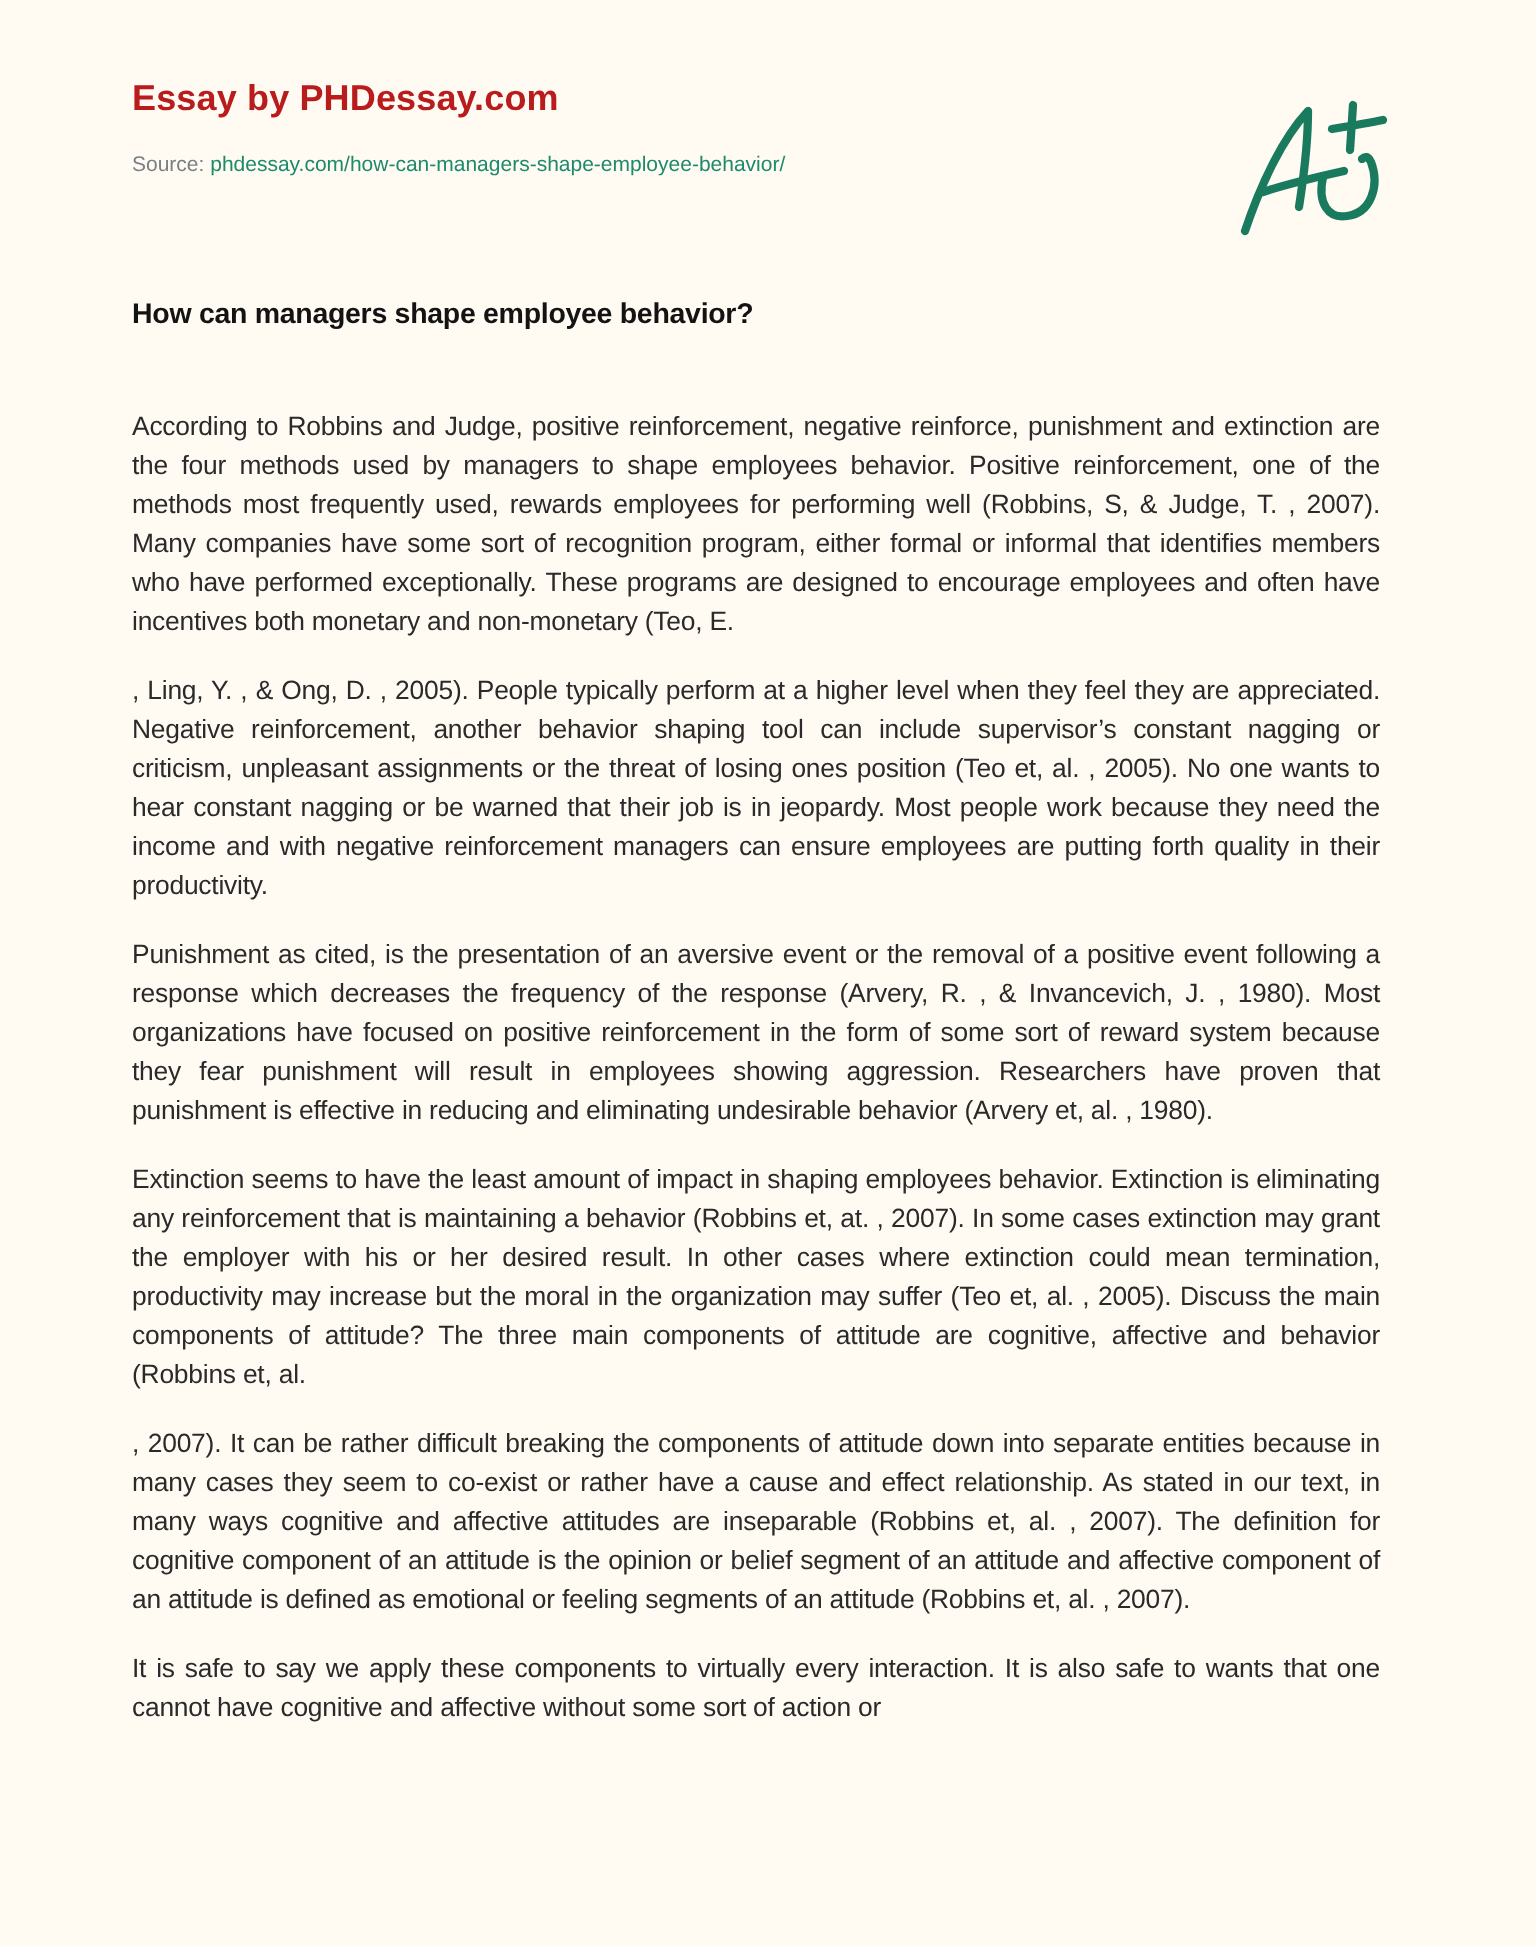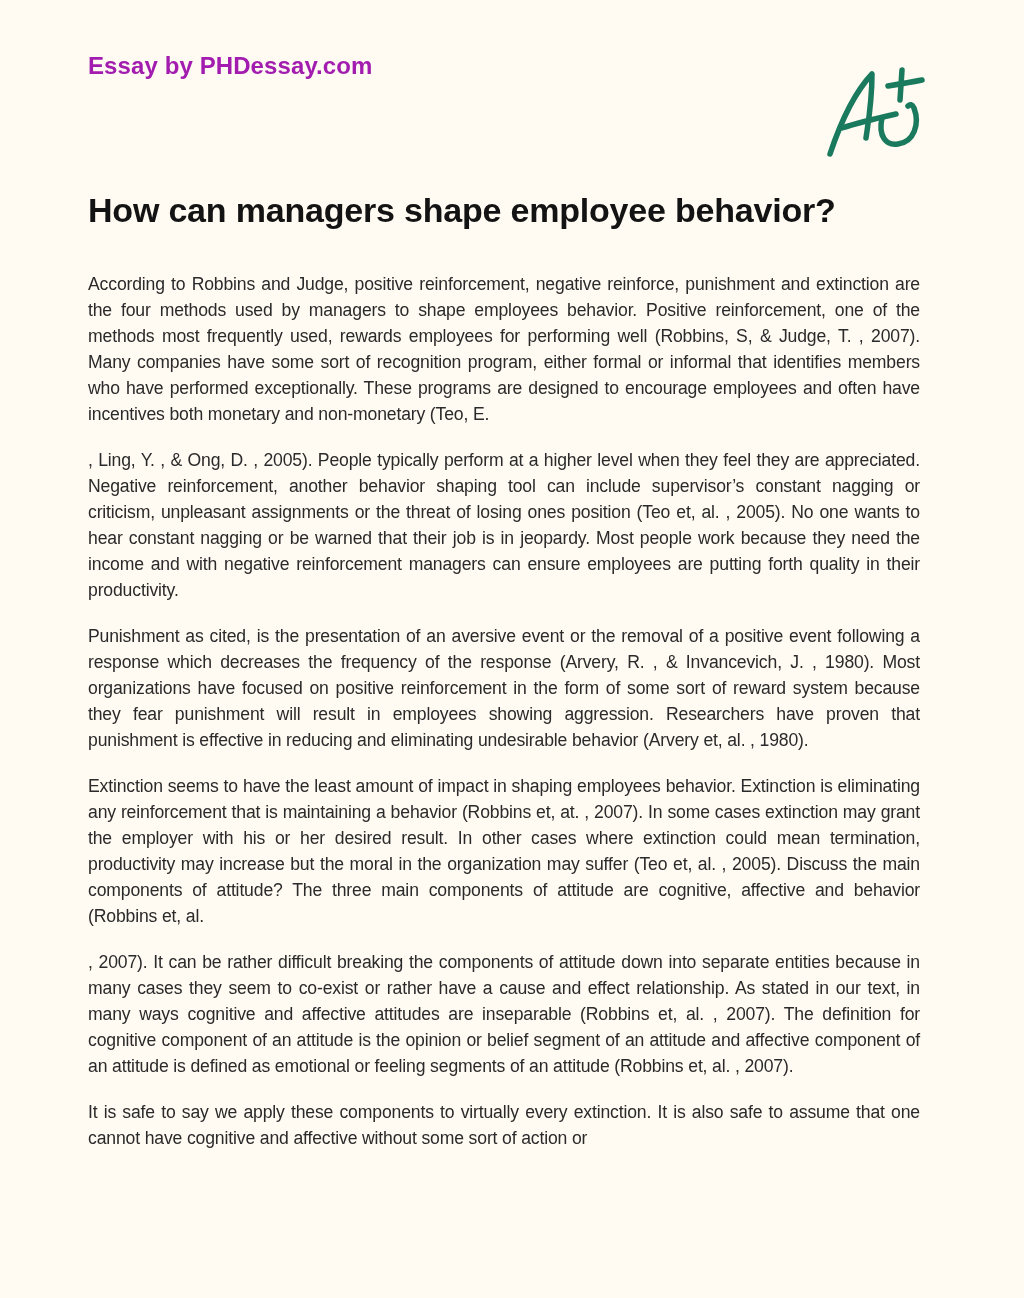--- a/index.html
+++ b/index.html
@@ -17,21 +17,21 @@
     }
     .header {
       position: absolute;
       left: 88px;
       top: 50px;
       width: 700px;
     }
     .site-title {
       font-size: 24px;
       font-weight: bold;
-      color: #a21caf;
+      color: #b91c1c;
       letter-spacing: 0.1px;
       margin: 0;
       line-height: 32px;
     }
     .source-line {
       margin-top: 18px;
       font-size: 14px;
       line-height: 18px;
       color: #7a7f86;
     }
@@ -44,21 +44,21 @@
       left: 820px;
       top: 62px;
       width: 110px;
       height: 100px;
     }
     .page-title {
       position: absolute;
       left: 88px;
       top: 190px;
       margin: 0;
-      font-size: 34px;
+      font-size: 19px;
       line-height: 40px;
       font-weight: bold;
       color: #131313;
       letter-spacing: -0.2px;
     }
     .essay {
       position: absolute;
       left: 88px;
       top: 271px;
       width: 848px;
@@ -80,20 +80,24 @@
       width: 1024px;
       height: 46px;
       background: #fffaf2;
     }
   </style>
 </head>
 <body>
 
 <header class="header">
   <h2 class="site-title">Essay by PHDessay.com</h2>
+  <div class="source-line">
+    <span>Source:</span>
+    <a class="source-link">phdessay.com/how-can-managers-shape-employee-behavior/</a>
+  </div>
 </header>
 
 <div class="logo">
   <svg width="110" height="100" viewBox="0 0 110 100" xmlns="http://www.w3.org/2000/svg">
     <g fill="none" stroke="#1a7a5e" stroke-width="5.5" stroke-linecap="round" stroke-linejoin="round">
 
       <path d="M10 92 C 20 62, 35 30, 52 12 C 52 40, 48 62, 46 76"></path>
 
       <path d="M22 66 C 40 60, 58 56, 76 52"></path>
 
@@ -107,16 +111,16 @@
 </div>
 
 <h1 class="page-title">How can managers shape employee behavior?</h1>
 
 <article class="essay">
   <p>According to Robbins and Judge, positive reinforcement, negative reinforce, punishment and extinction are the four methods used by managers to shape employees behavior. Positive reinforcement, one of the methods most frequently used, rewards employees for performing well (Robbins, S, &amp; Judge, T. , 2007). Many companies have some sort of recognition program, either formal or informal that identifies members who have performed exceptionally. These programs are designed to encourage employees and often have incentives both monetary and non-monetary (Teo, E.</p>
   <p>, Ling, Y. , &amp; Ong, D. , 2005). People typically perform at a higher level when they feel they are appreciated. Negative reinforcement, another behavior shaping tool can include supervisor’s constant nagging or criticism, unpleasant assignments or the threat of losing ones position (Teo et, al. , 2005). No one wants to hear constant nagging or be warned that their job is in jeopardy. Most people work because they need the income and with negative reinforcement managers can ensure employees are putting forth quality in their productivity.</p>
   <p>Punishment as cited, is the presentation of an aversive event or the removal of a positive event following a response which decreases the frequency of the response (Arvery, R. , &amp; Invancevich, J. , 1980). Most organizations have focused on positive reinforcement in the form of some sort of reward system because they fear punishment will result in employees showing aggression. Researchers have proven that punishment is effective in reducing and eliminating undesirable behavior (Arvery et, al. , 1980).</p>
   <p>Extinction seems to have the least amount of impact in shaping employees behavior. Extinction is eliminating any reinforcement that is maintaining a behavior (Robbins et, at. , 2007). In some cases extinction may grant the employer with his or her desired result. In other cases where extinction could mean termination, productivity may increase but the moral in the organization may suffer (Teo et, al. , 2005). Discuss the main components of attitude? The three main components of attitude are cognitive, affective and behavior (Robbins et, al.</p>
   <p>, 2007). It can be rather difficult breaking the components of attitude down into separate entities because in many cases they seem to co-exist or rather have a cause and effect relationship. As stated in our text, in many ways cognitive and affective attitudes are inseparable (Robbins et, al. , 2007). The definition for cognitive component of an attitude is the opinion or belief segment of an attitude and affective component of an attitude is defined as emotional or feeling segments of an attitude (Robbins et, al. , 2007).</p>
-  <p>It is safe to say we apply these components to virtually every extinction. It is also safe to assume that one cannot have cognitive and affective without some sort of action or</p>
+  <p>It is safe to say we apply these components to virtually every interaction. It is also safe to wants that one cannot have cognitive and affective without some sort of action or</p>
 </article>
 
 <div class="fade-clip"></div>
 
 </body></html>

